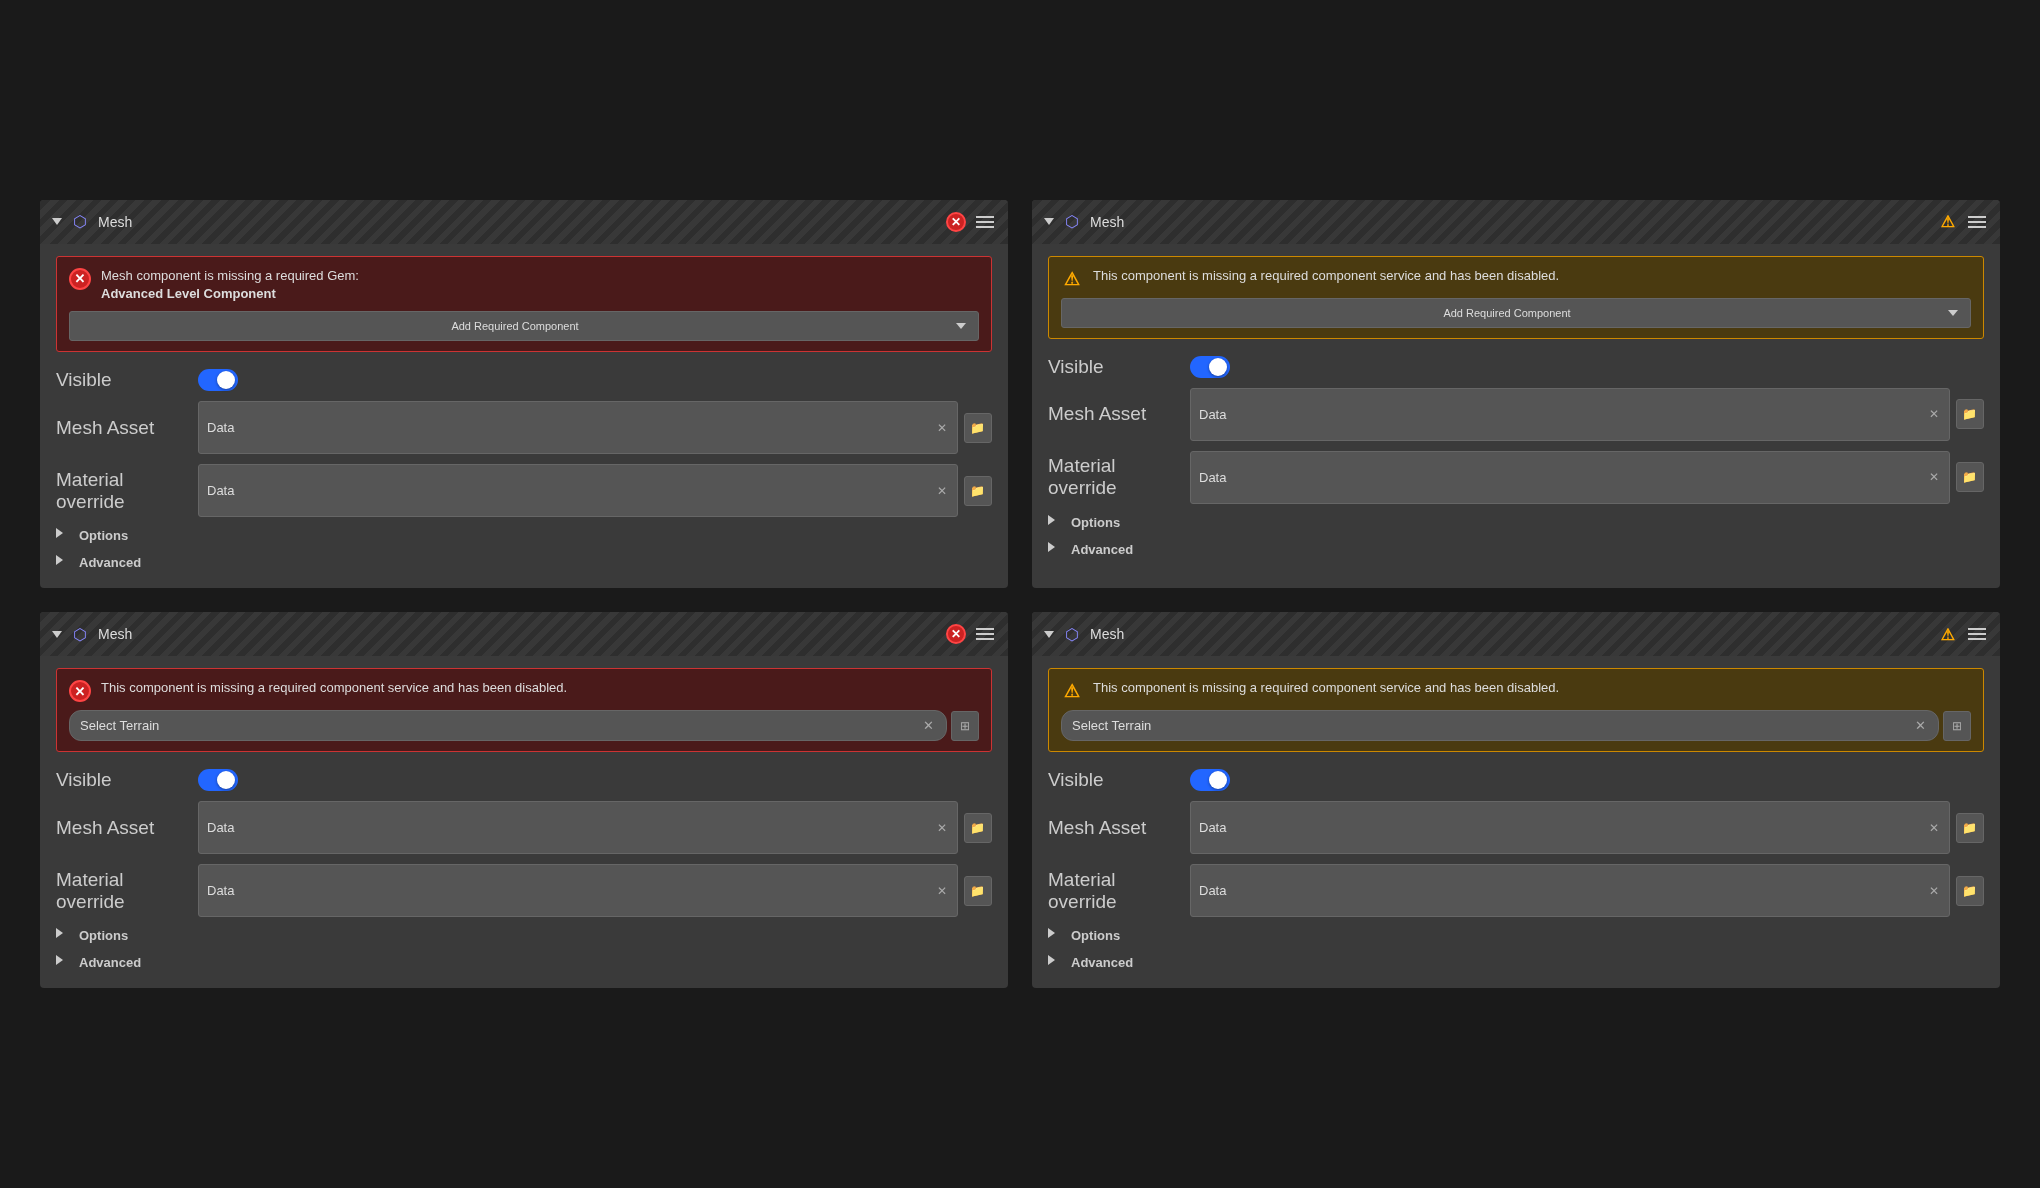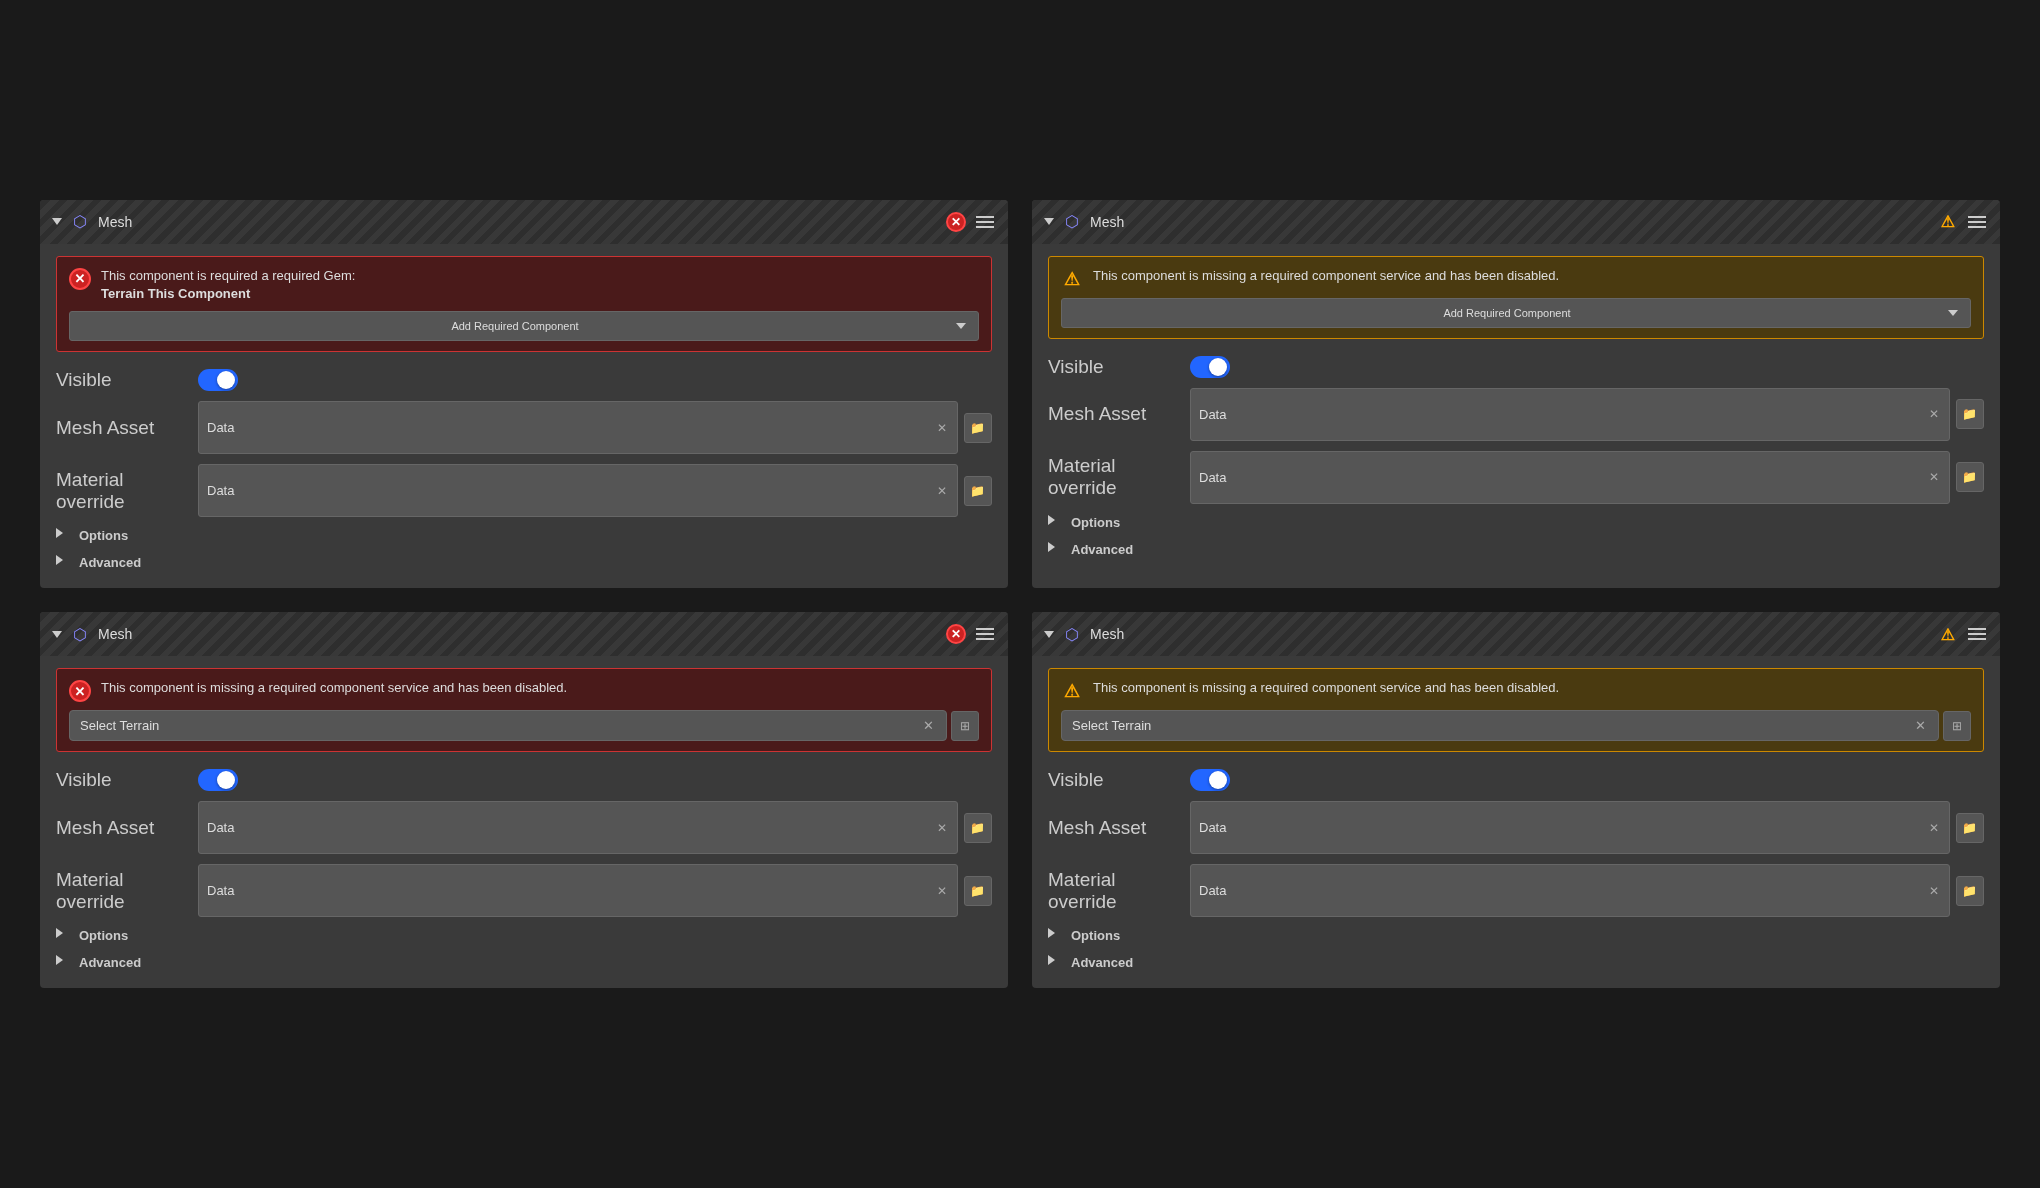--- a/index.html
+++ b/index.html
@@ -228,21 +228,21 @@
       display: flex;
       align-items: center;
       gap: 4px;
       width: 100%;
     }
 
     .select-terrain-input {
       flex: 1;
       background: #555555;
       border: 1px solid #666666;
-      border-radius: 4px;
+      border-radius: 12px;
       padding: 7px 10px;
       color: #dddddd;
       font-size: 13px;
       display: flex;
       align-items: center;
       justify-content: space-between;
     }
 
     .select-terrain-input .clear-x {
       color: #aaaaaa;
@@ -380,22 +380,22 @@
           <span></span>
           <span></span>
         </div>
       </div>
     </div>
     <div class="panel-body">
       <div class="alert alert-red">
         <div class="alert-message">
           <div class="alert-icon-red">✕</div>
           <div class="alert-text">
-            <span>This component is required a required Gem:</span><br>
-            <strong>Terrain This Component</strong>
+            <span>Mesh component is missing a required Gem:</span><br>
+            <strong>Advanced Level Component</strong>
           </div>
         </div>
         <button class="add-required-btn">
           <span>Add Required Component</span>
           <div class="dropdown-arrow"></div>
         </button>
       </div>
 
       <div class="form-row">
         <div class="form-label">Visible</div>

